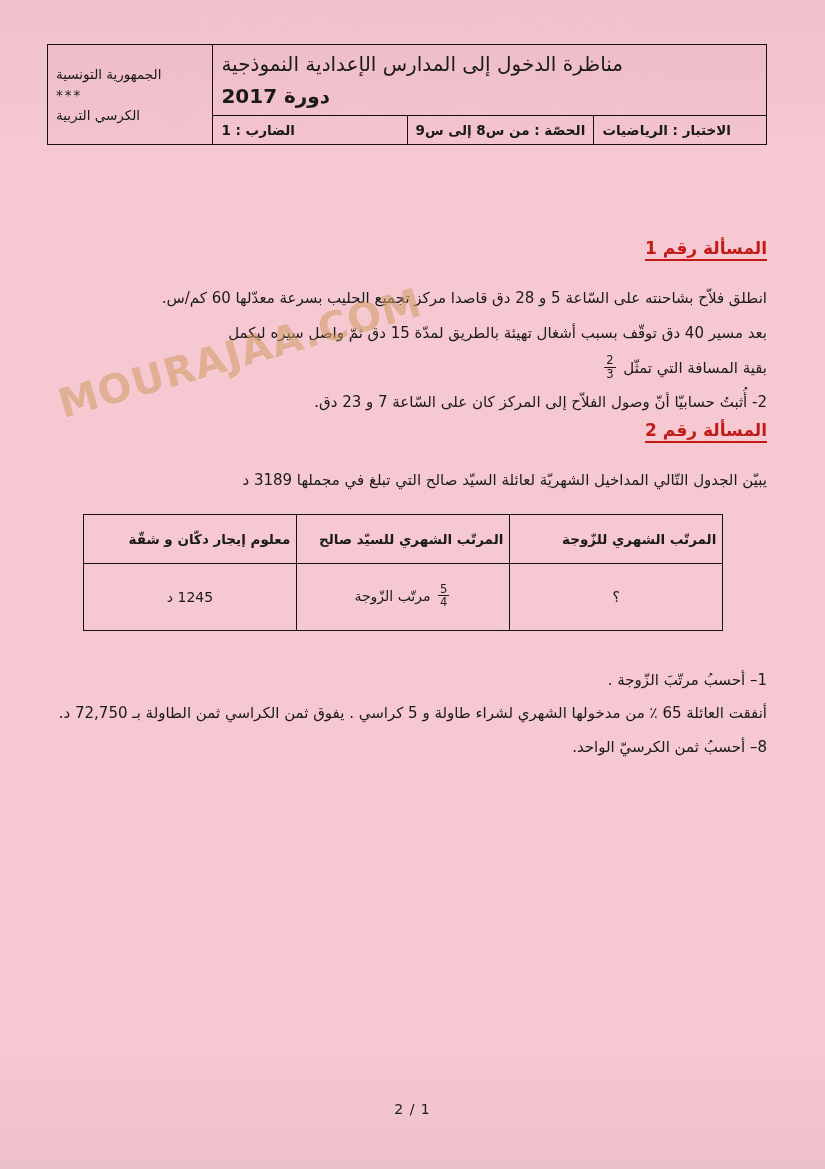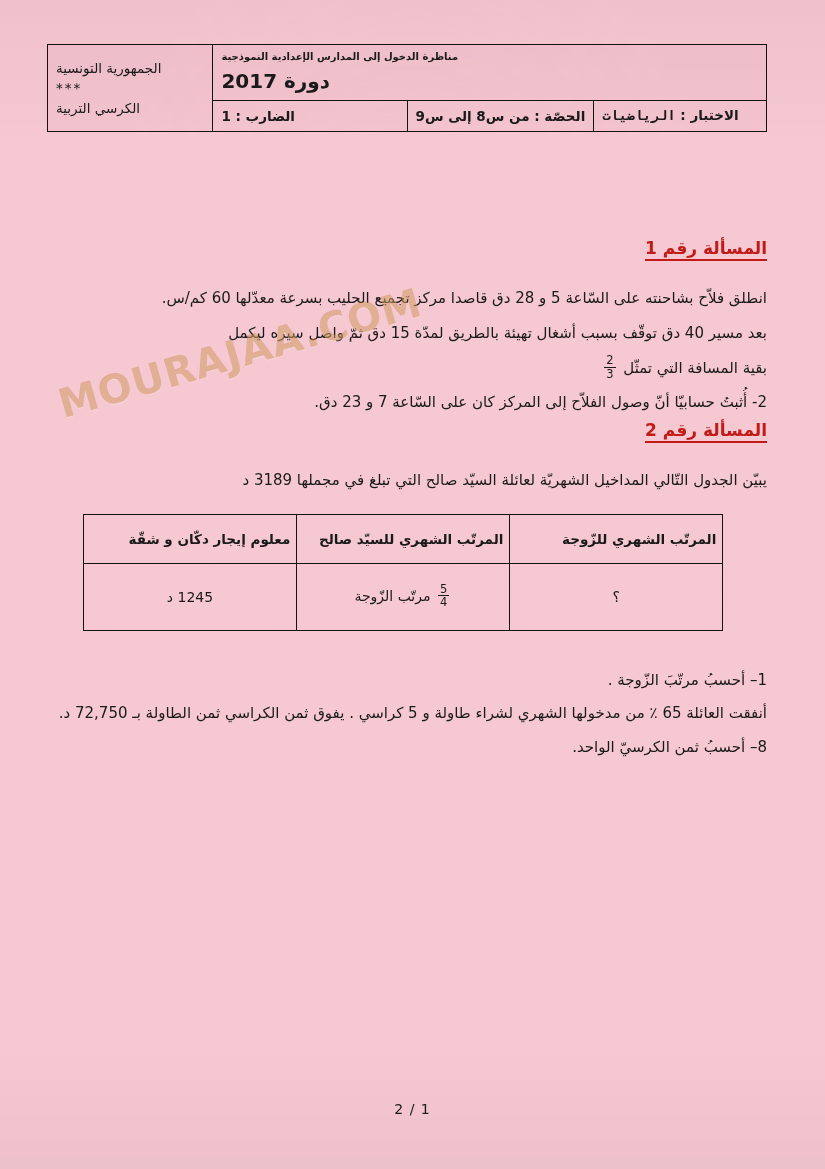--- a/index.html
+++ b/index.html
@@ -47,43 +47,42 @@
   }
   table.header-table td {
     border: 1.6px solid #16120f;
     padding: 4px 8px;
     text-align: left;
     vertical-align: middle;
     font-size: 13.5px;
     line-height: 1.5;
   }
   .cell-title {
-    font-size: 10px;
-    font-weight: bold;
+    font-size: 20px;
+    font-weight: normal;
     letter-spacing: .2px;
   }
   .cell-session {
     font-size: 20px;
     font-weight: bold;
     padding-top: 2px;
   }
   .republic {
     font-size: 12.5px;
     line-height: 1.7;
   }
   .republic .stars {
     letter-spacing: 2px;
   }
   .row2 td {
     font-size: 13.5px;
     font-weight: bold;
   }
   .subject strong {
     font-weight: bold;
-    font-family: Liberation Mono, monospace;
   }
 
   
   .content {
     position: absolute;
     top: 238px;
     left: 39px;
     right: 58px;
   }
   h2.problem-title {

